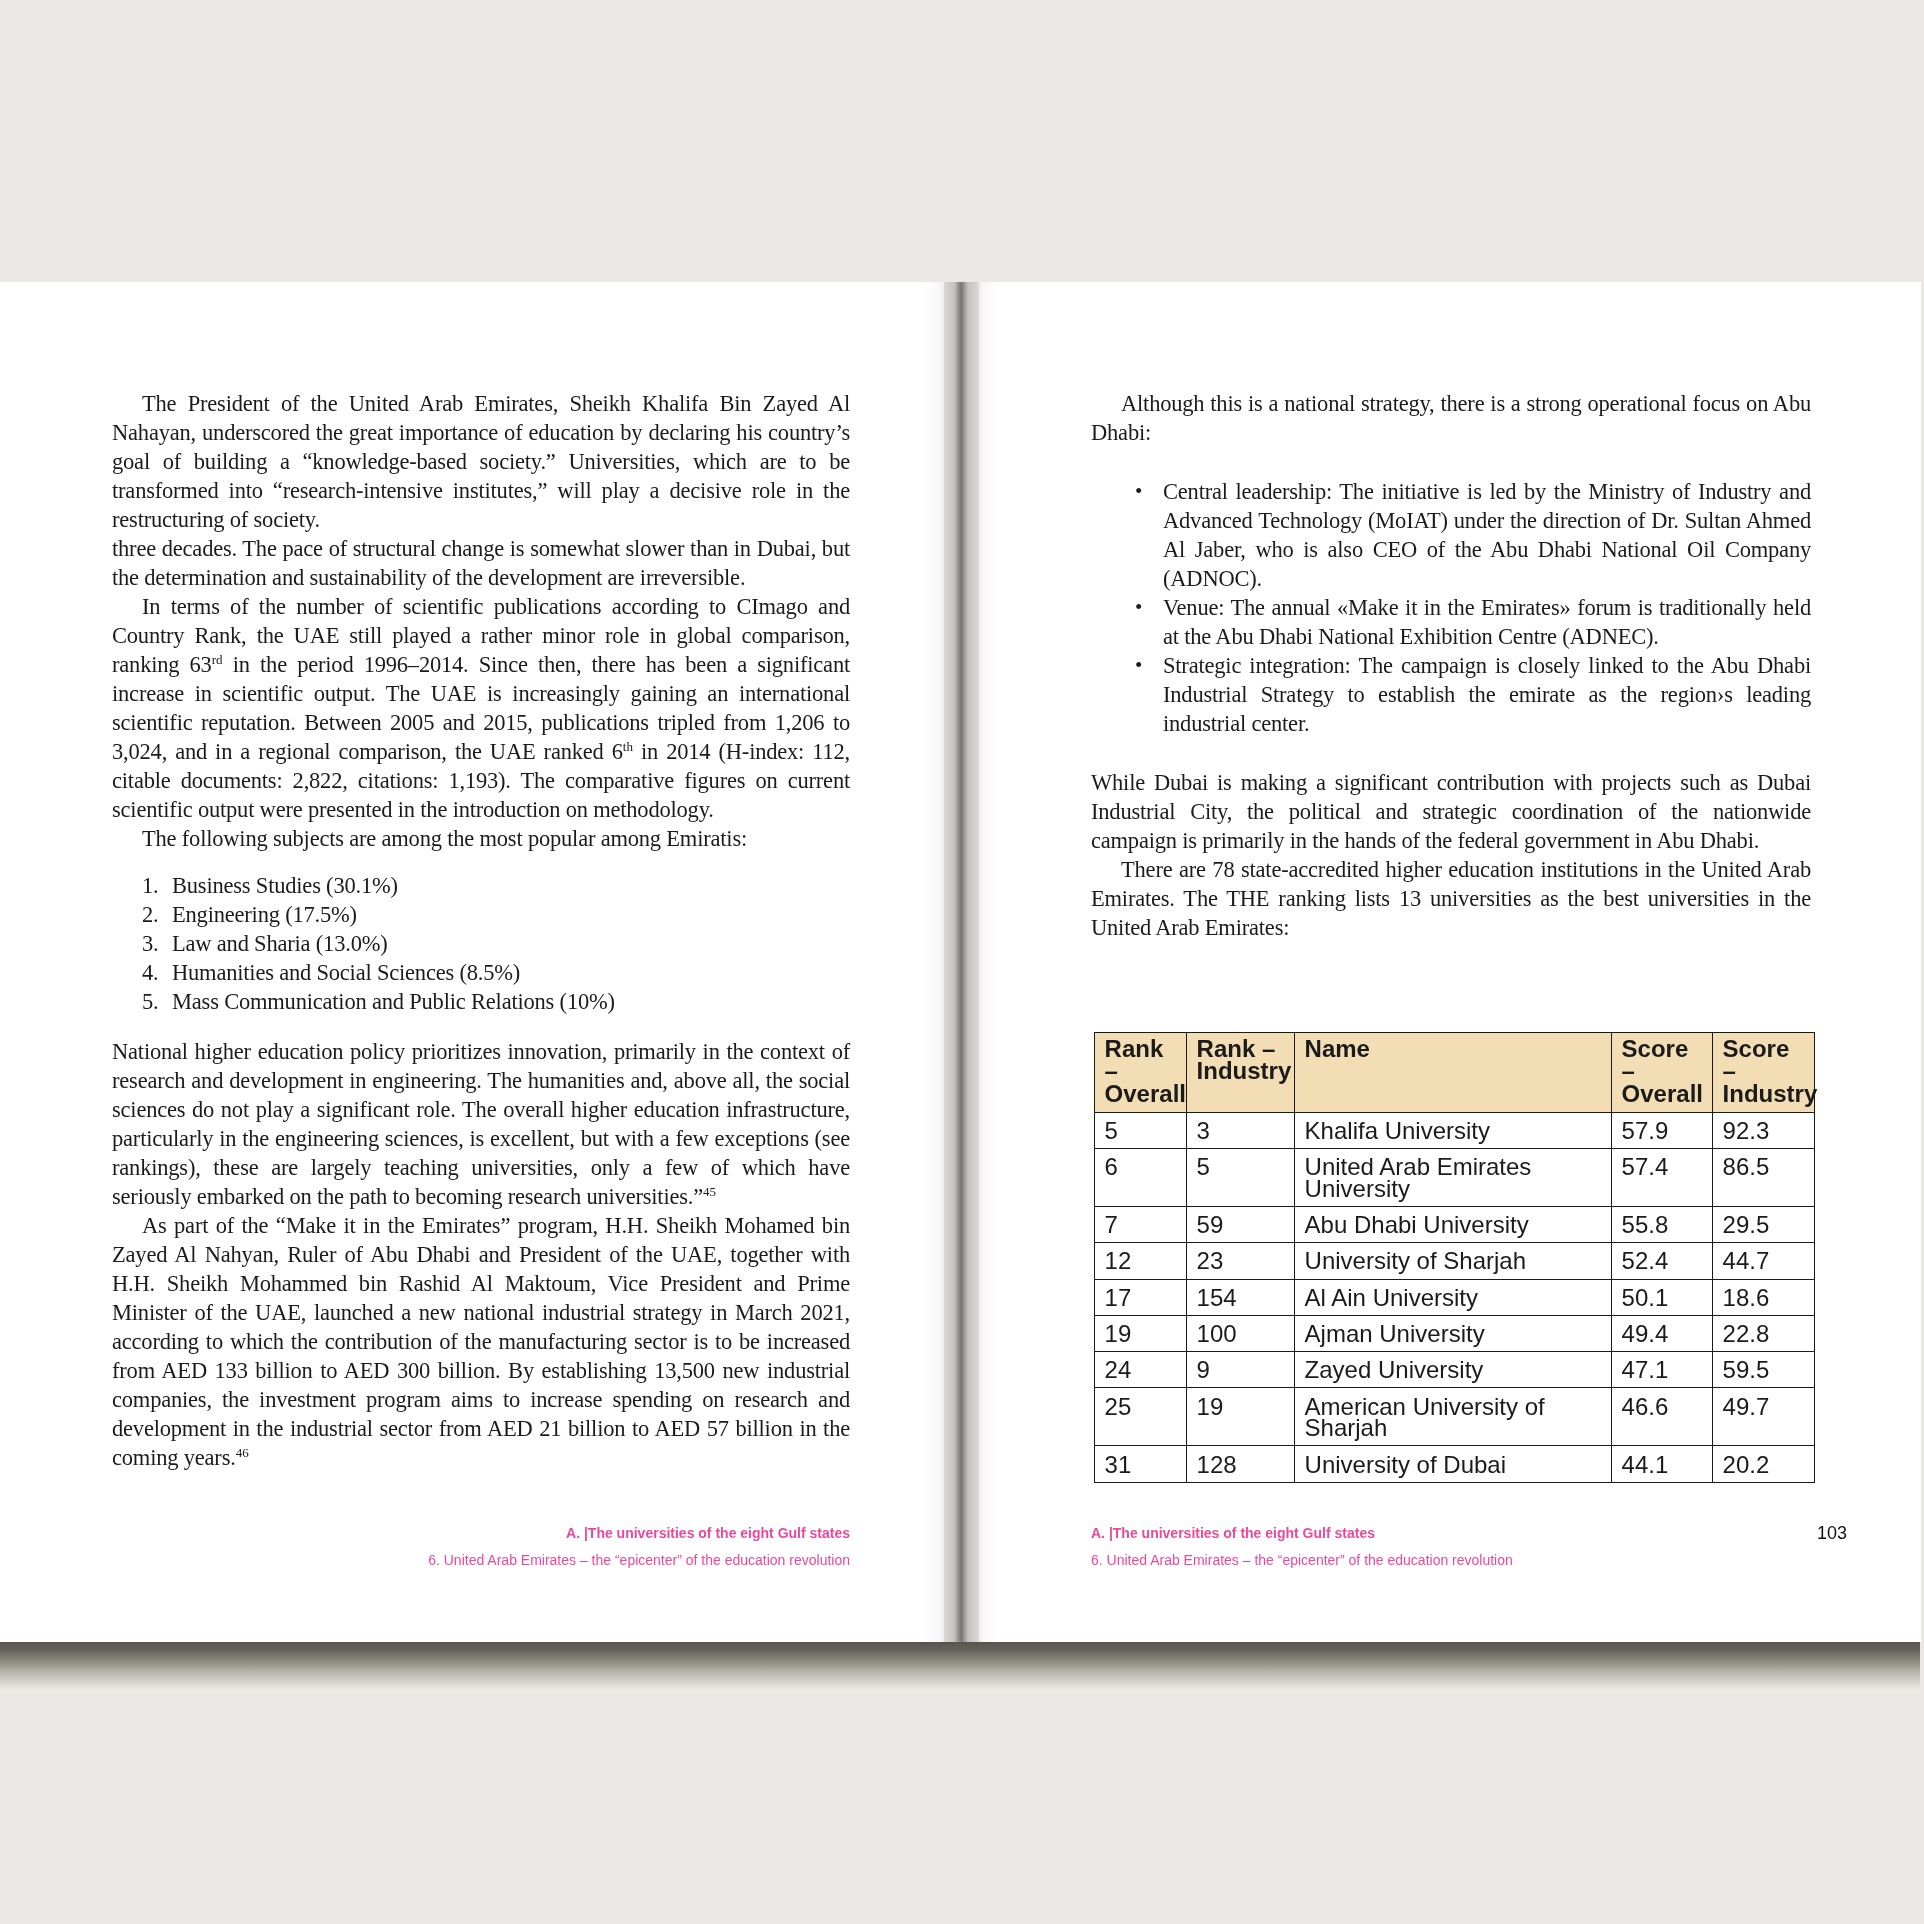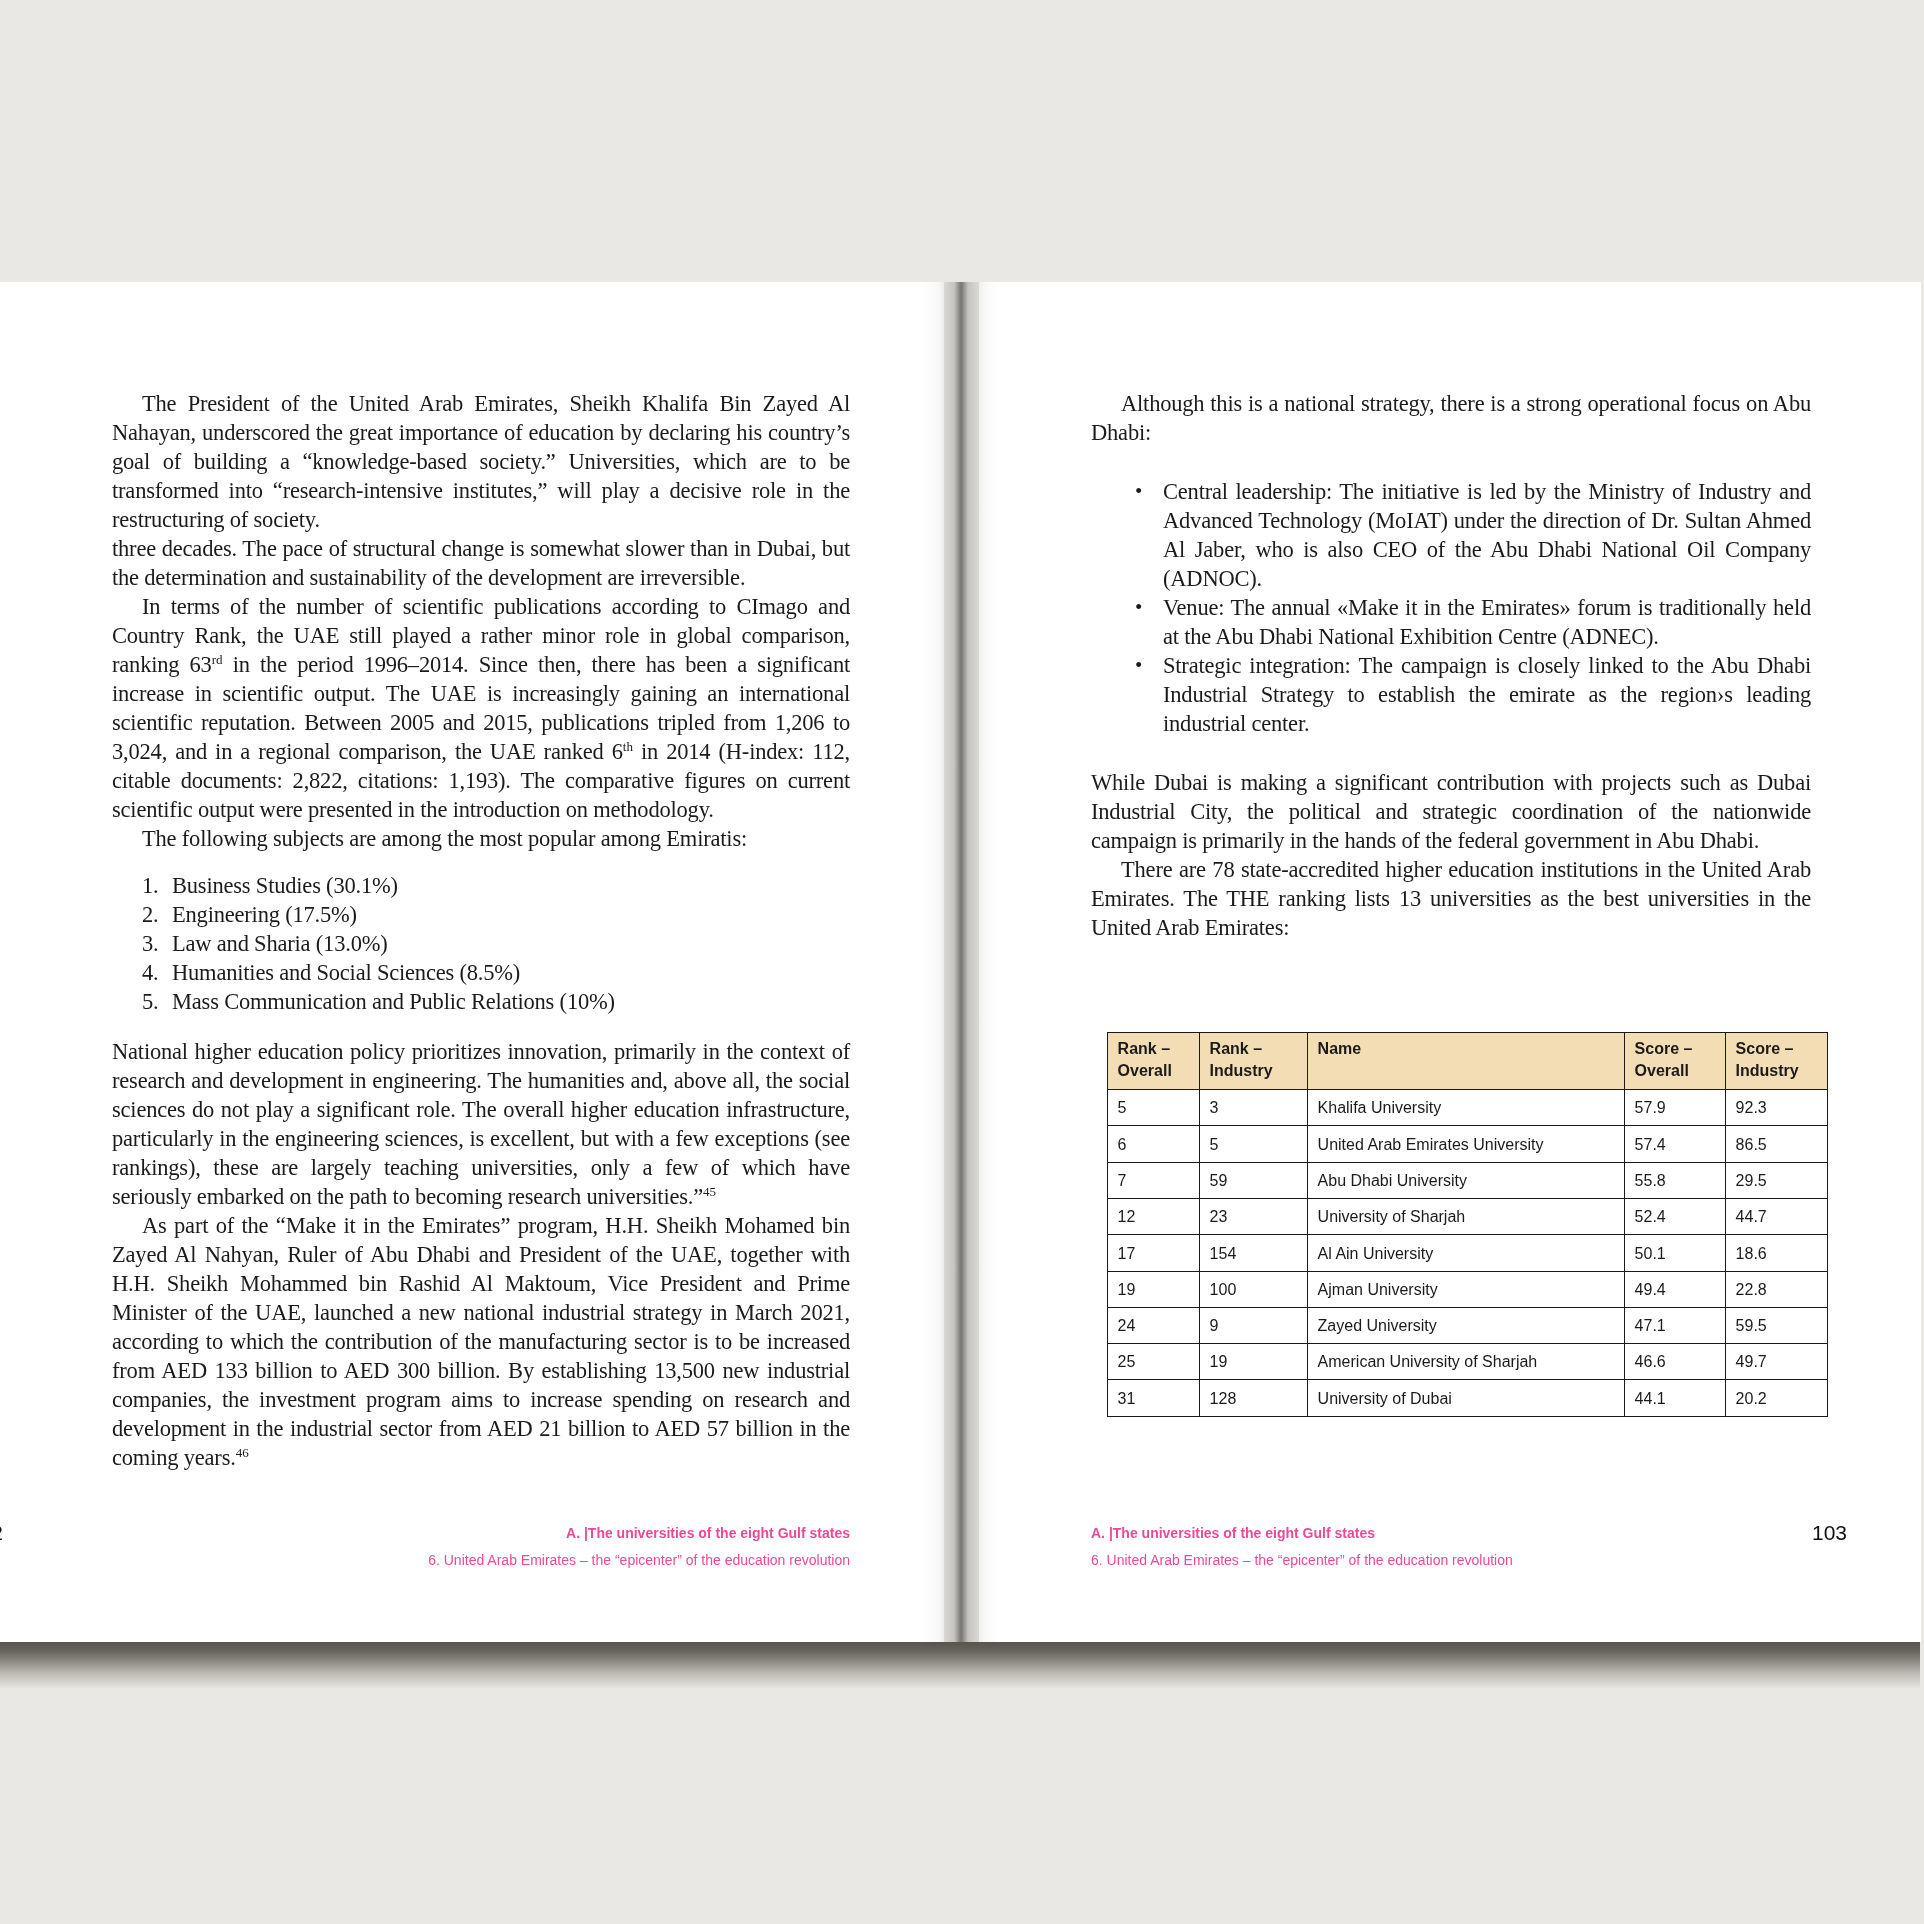--- a/index.html
+++ b/index.html
@@ -43,24 +43,24 @@
   ol.subjects li{position:relative;counter-increment:subj;line-height:29px;}
   ol.subjects li::before{
     content:counter(subj) ".";position:absolute;left:-30px;
   }
   ul.bullets{list-style:none;margin:30px 0;padding:0 0 0 72px;}
   ul.bullets li{position:relative;text-align:justify;hyphens:auto;-webkit-hyphens:auto;line-height:29px;}
   ul.bullets li::before{
     content:"\2022";position:absolute;left:-28px;font-size:21px;
   }
   table.rank-table{
-    position:absolute;top:643px;left:16px;width:720px;
+    position:absolute;top:643px;left:3px;width:720px;
     border-collapse:collapse;table-layout:fixed;
     font-family:"Liberation Sans","DejaVu Sans",sans-serif;
-    font-size:16px;letter-spacing:0;
+    font-size:24px;letter-spacing:0;
   }
   table.rank-table th,table.rank-table td{
     border:1.6px solid #1a1a1a;text-align:left;vertical-align:top;
   }
   table.rank-table th{
     background:#f3ddb4;font-weight:bold;line-height:22.5px;padding:4.8px 6.4px 6.4px 9.6px;
   }
   table.rank-table td{
     background:#ffffff;line-height:21.7px;padding:7.2px 6.4px 6.4px 9.6px;height:21.7px;
   }
@@ -70,21 +70,21 @@
     position:absolute;top:1238px;
     font-family:"Liberation Sans","DejaVu Sans",sans-serif;
     font-size:14px;line-height:26.5px;color:#ec4899;
   }
   .page.left  .footer{right:94px;text-align:right;}
   .page.right .footer{left:112px;text-align:left;}
   .f-bold{font-weight:bold;}
   .pagenum{
     position:absolute;top:1238px;
     font-family:"Liberation Sans","DejaVu Sans",sans-serif;
-    font-size:21px;line-height:26.5px;color:#111;
+    font-size:18px;line-height:26.5px;color:#111;
   }
   .page.left  .pagenum{left:-32px;}
   .page.right .pagenum{right:74px;}
 </style>
 </head>
 <body>
 
 <div class="book">
 
   <section class="page left">

